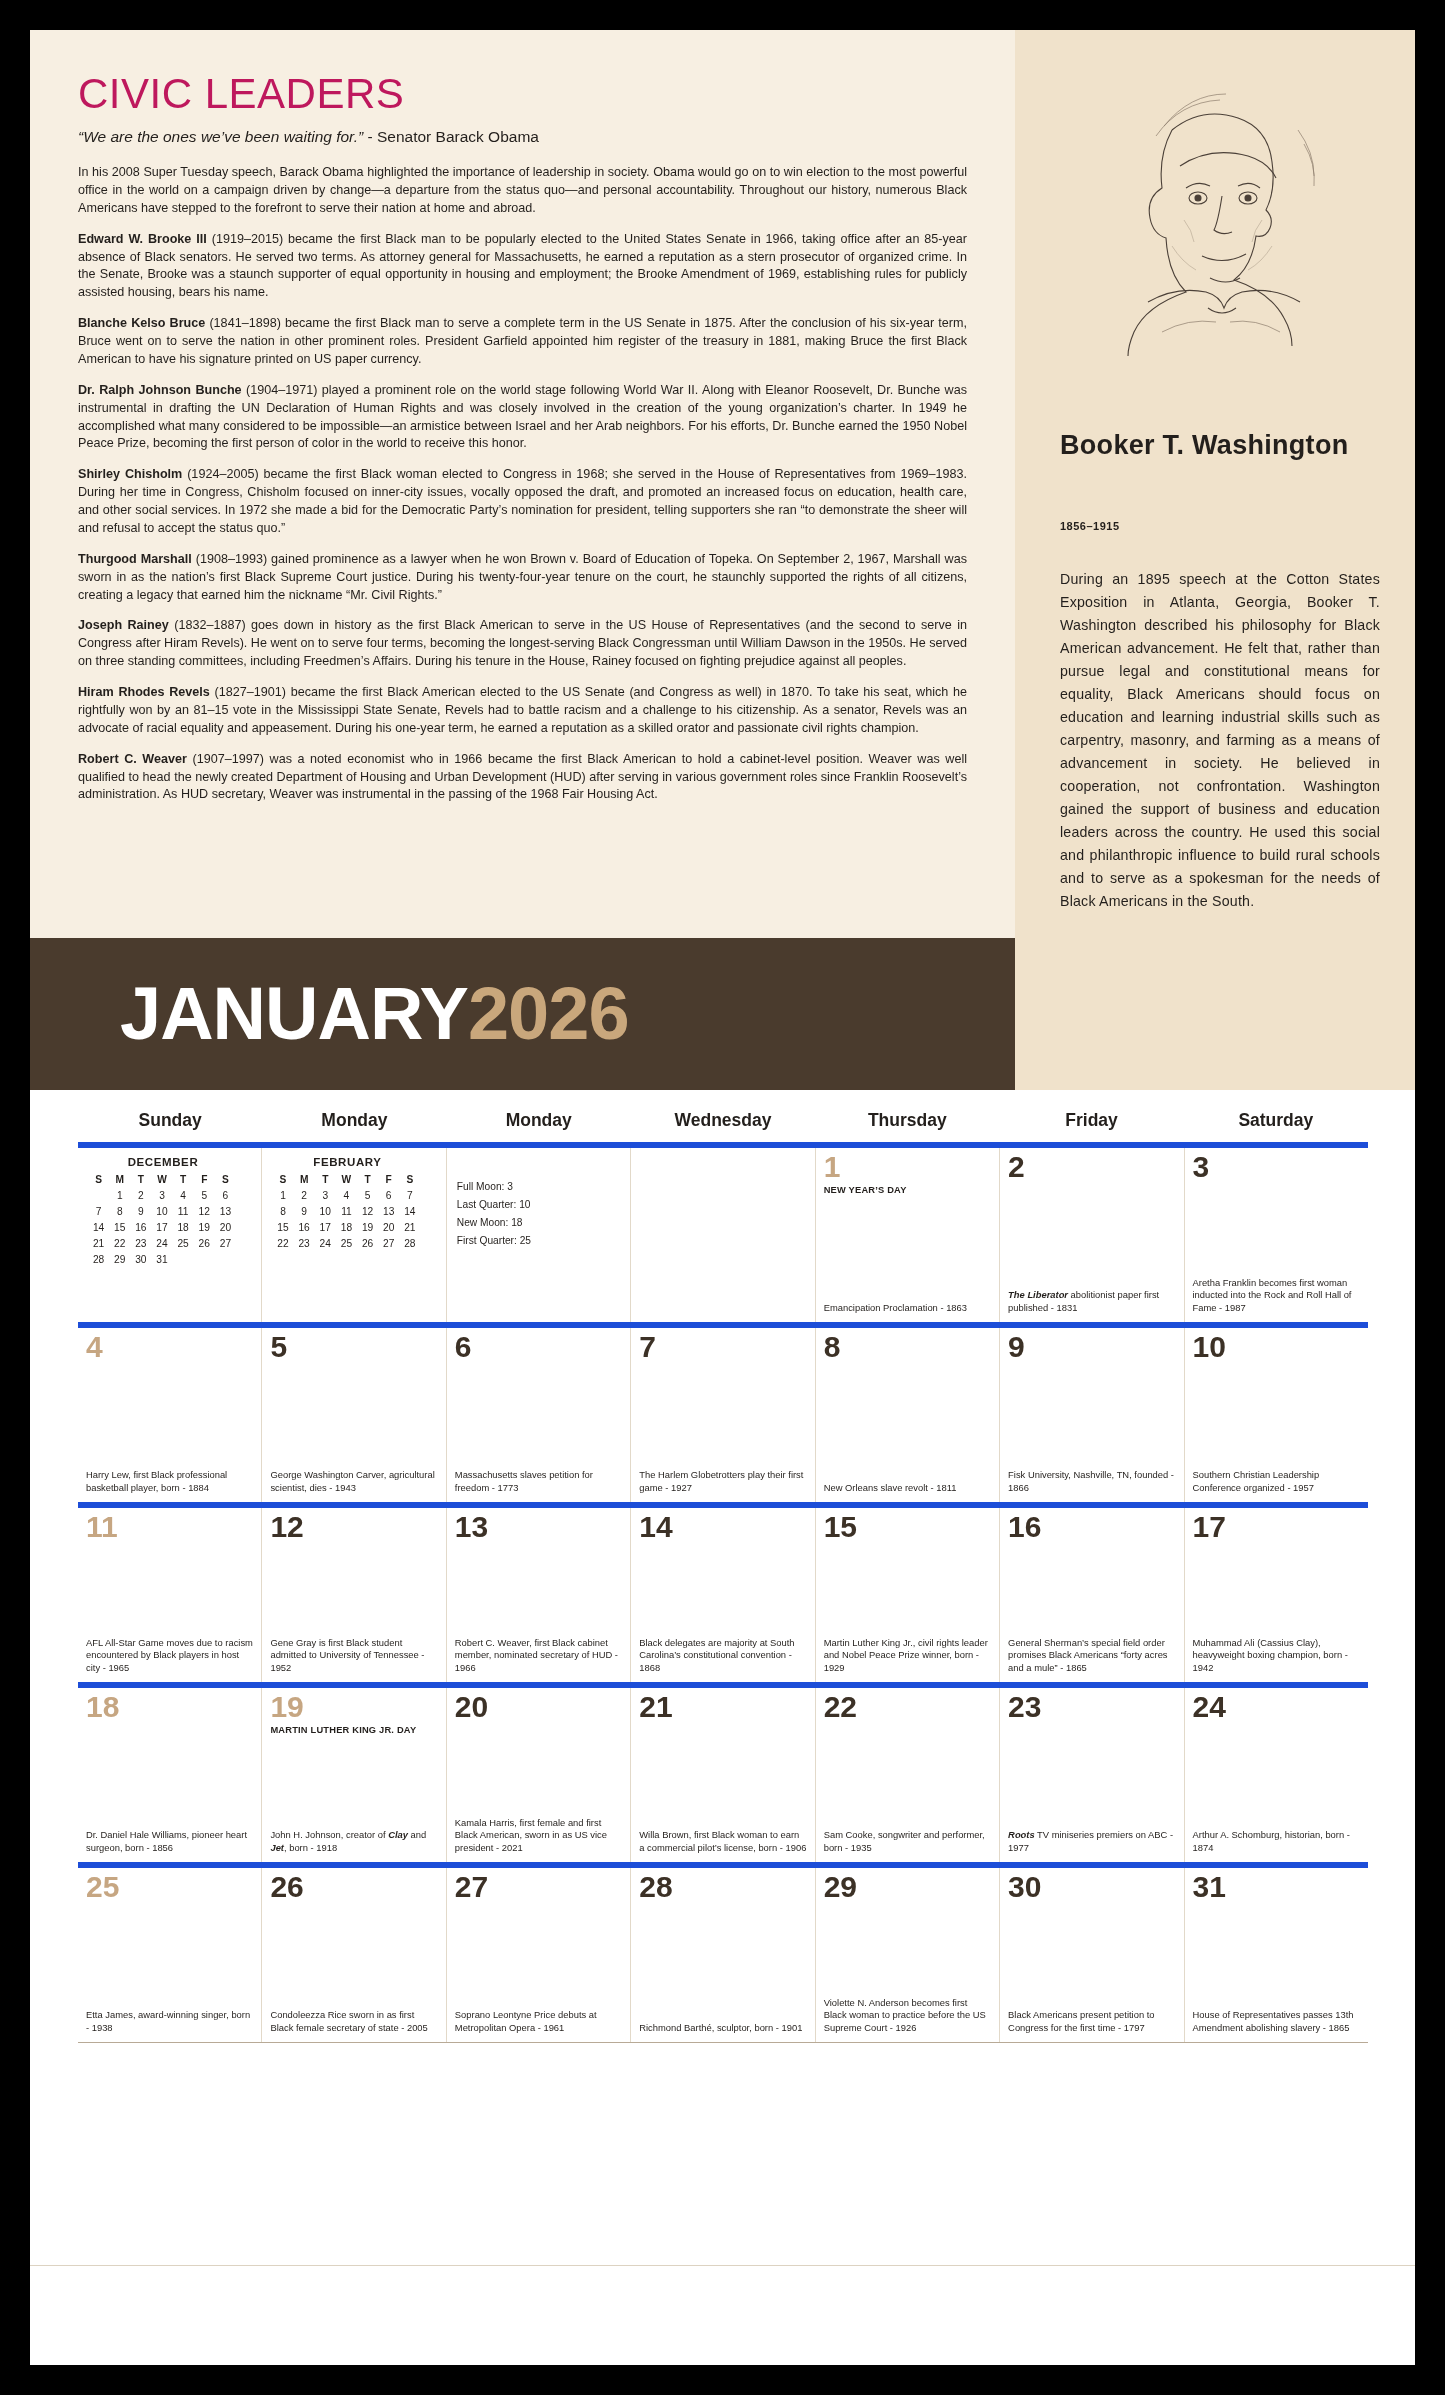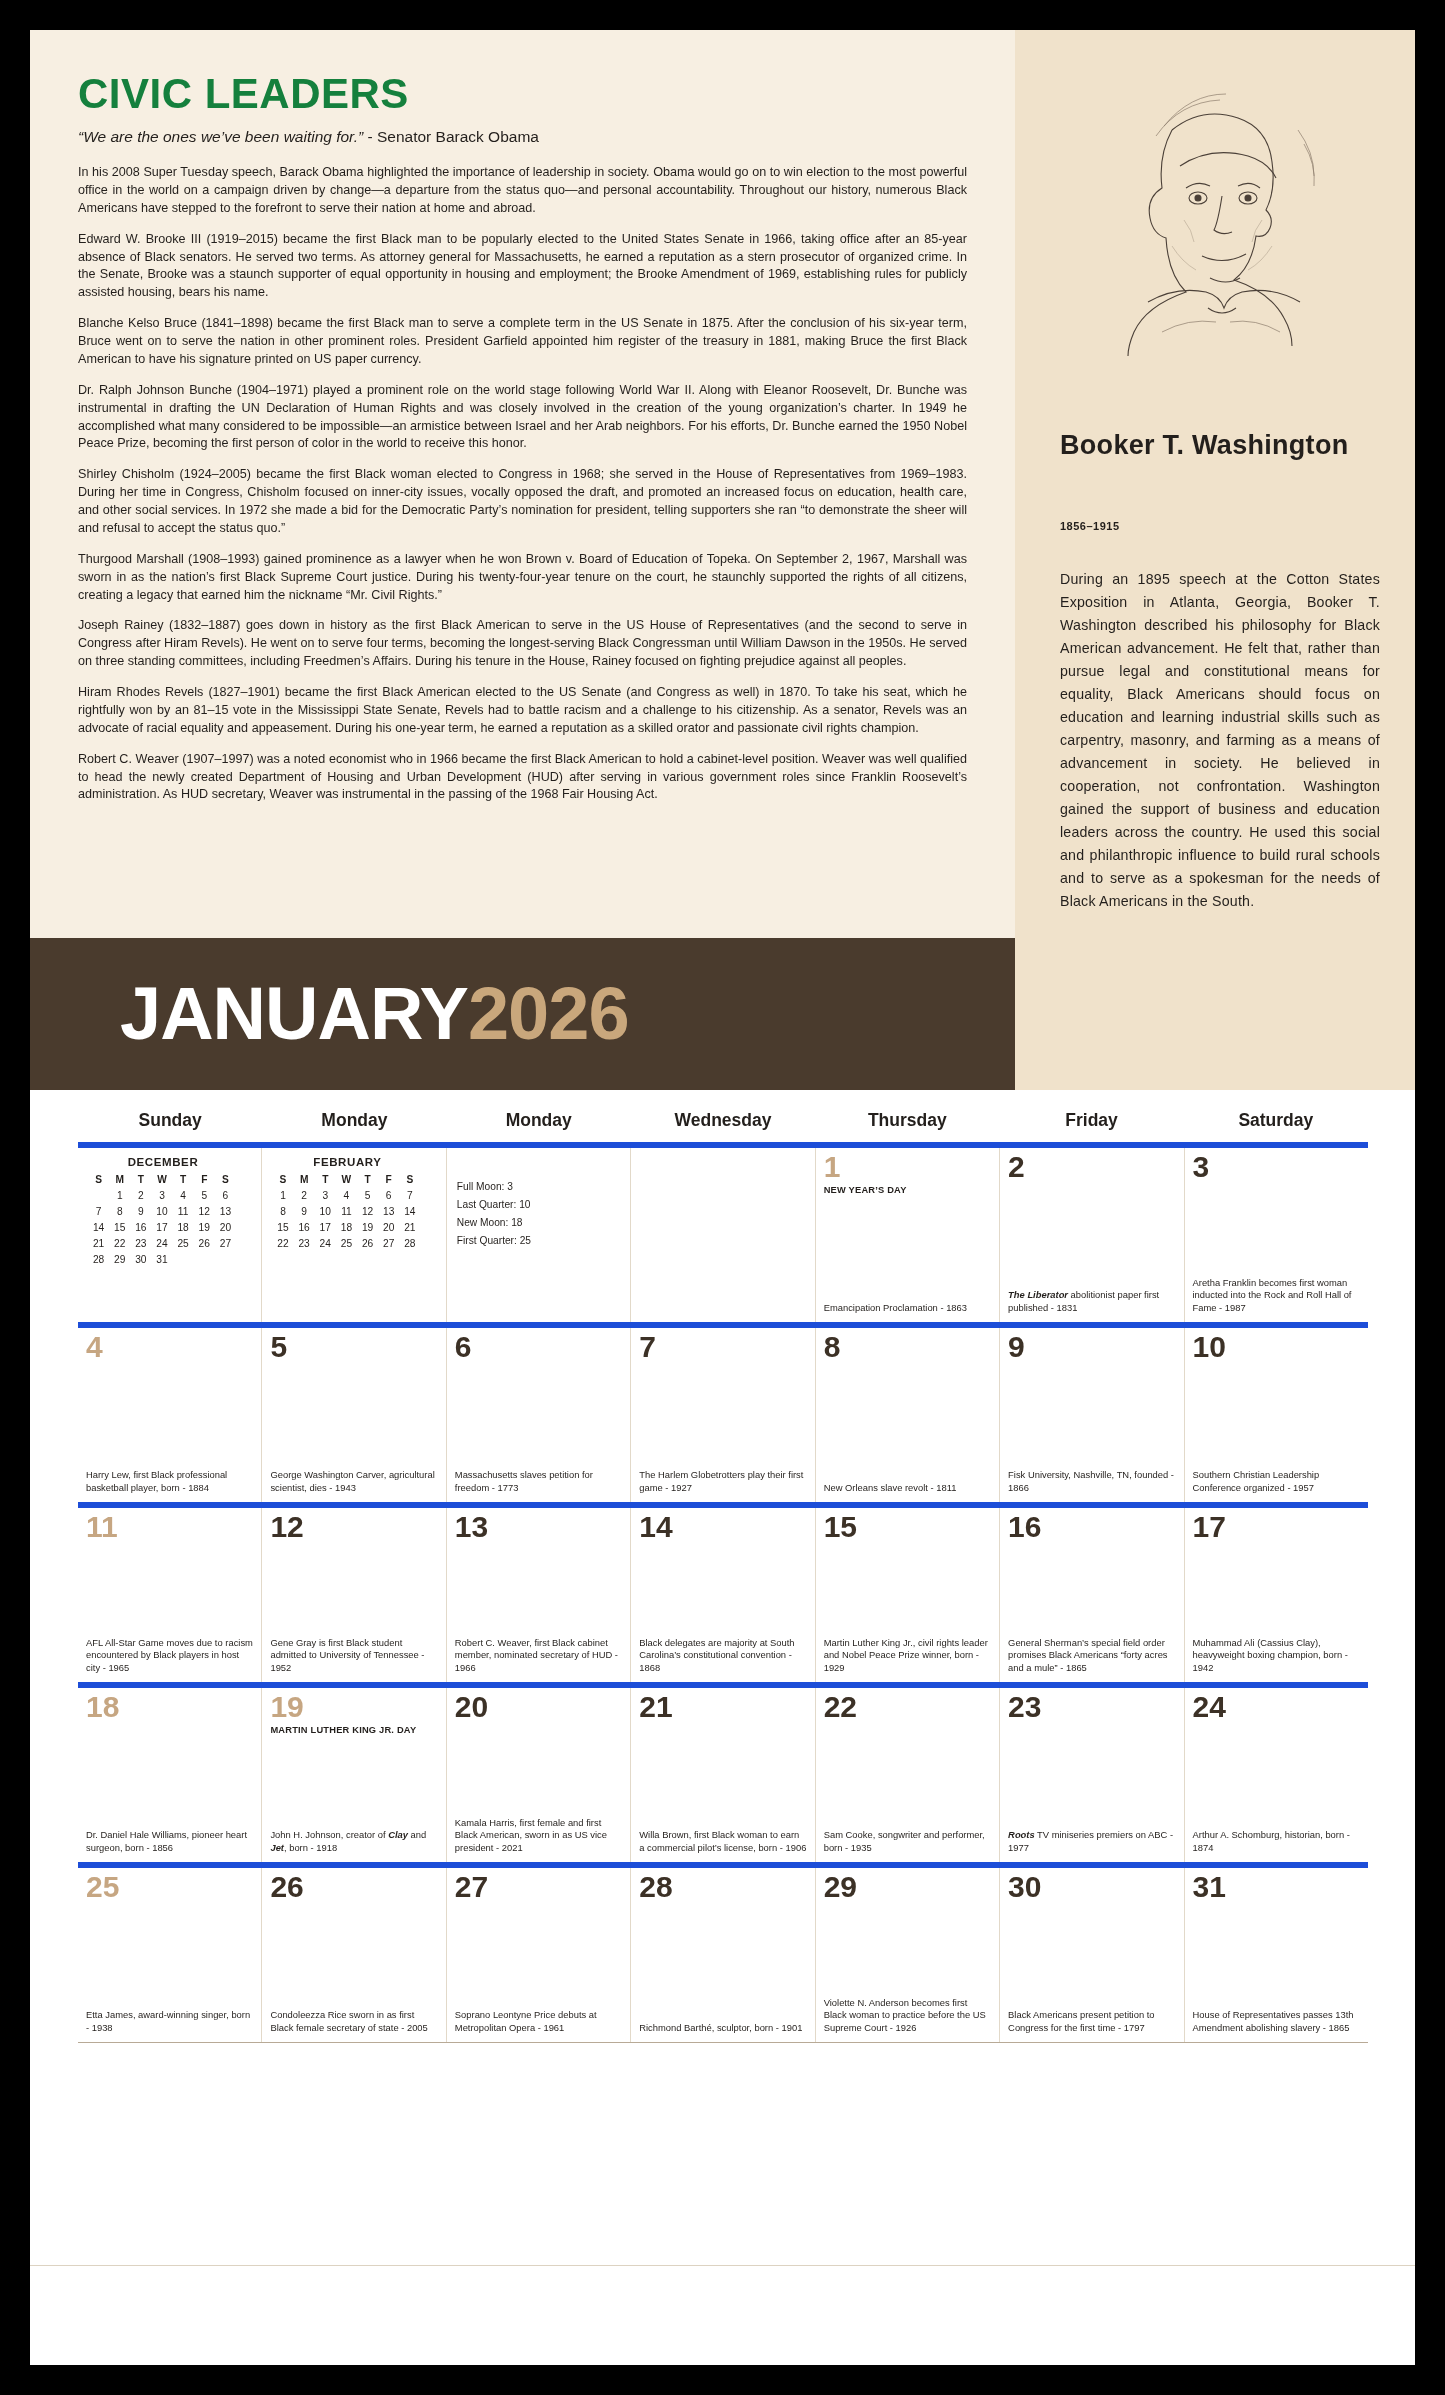--- a/index.html
+++ b/index.html
@@ -3,25 +3,25 @@
 <meta charset="utf-8">
 <style>
   html,body{margin:0;padding:0;background:#000;}
   body{width:1445px;height:2395px;font-family:"Liberation Sans",sans-serif;}
   .page{position:absolute;left:30px;top:30px;width:1385px;height:2335px;background:#fff;overflow:hidden;}
 
   
   .top{position:absolute;left:0;top:0;width:1385px;height:1060px;background:#f4e9d8;}
   .article{position:absolute;left:0;top:0;width:985px;height:1060px;background:#f7efe2;}
   .article-inner{padding:40px 48px 0 48px;}
-  h1.section-title{font-size:42px;letter-spacing:.5px;margin:0 0 10px 0;color:#15803d;font-weight:700;}
+  h1.section-title{font-size:42px;letter-spacing:.5px;margin:0 0 10px 0;color:#be185d;font-weight:400;}
   .quote{font-size:15.5px;color:#231f1c;margin:0 0 18px 0;}
   .quote i{font-style:italic;}
   p.body{font-size:12.6px;line-height:1.42;color:#231f1c;margin:0 0 13px 0;text-align:justify;}
-  p.body b{font-weight:400;}
+  p.body b{font-weight:700;}
 
   
   .sidebar{position:absolute;left:985px;top:0;width:400px;height:1060px;background:#f0e2cb;}
   .portrait{position:absolute;left:1022px;top:40px;width:330px;height:330px;}
   .portrait svg{display:block;}
   .sb-name{position:absolute;left:1030px;top:400px;width:340px;font-size:27px;line-height:1.12;font-weight:700;color:#231f1c;letter-spacing:.3px;}
   .sb-years{position:absolute;left:1030px;top:490px;font-size:11px;font-weight:700;color:#231f1c;letter-spacing:.5px;}
   .sb-body{position:absolute;left:1030px;top:538px;width:320px;font-size:14.2px;line-height:1.62;color:#231f1c;text-align:justify;letter-spacing:.2px;}
 
   

